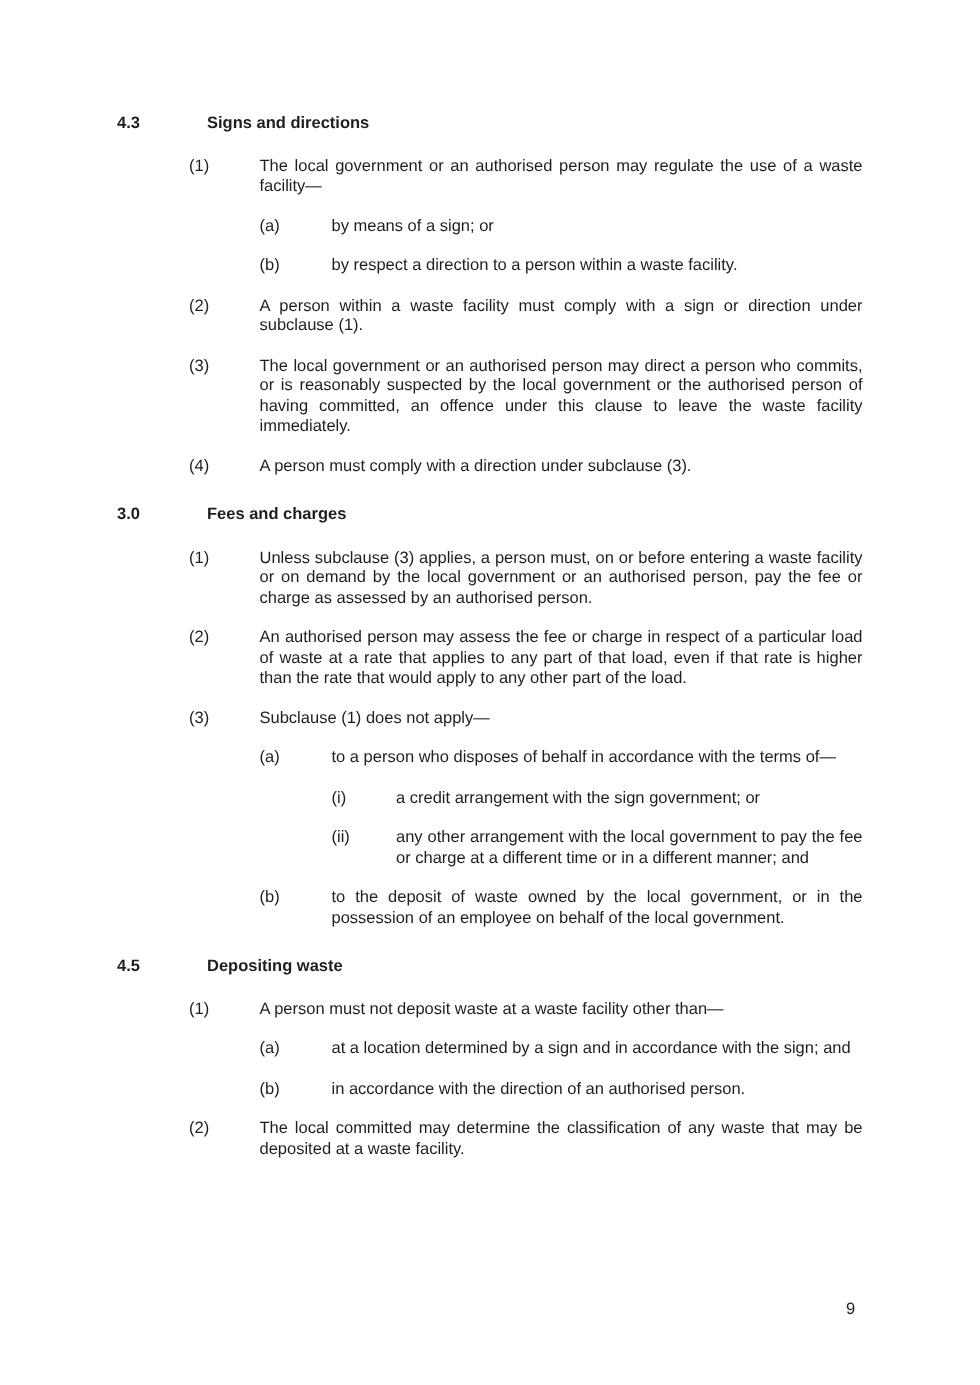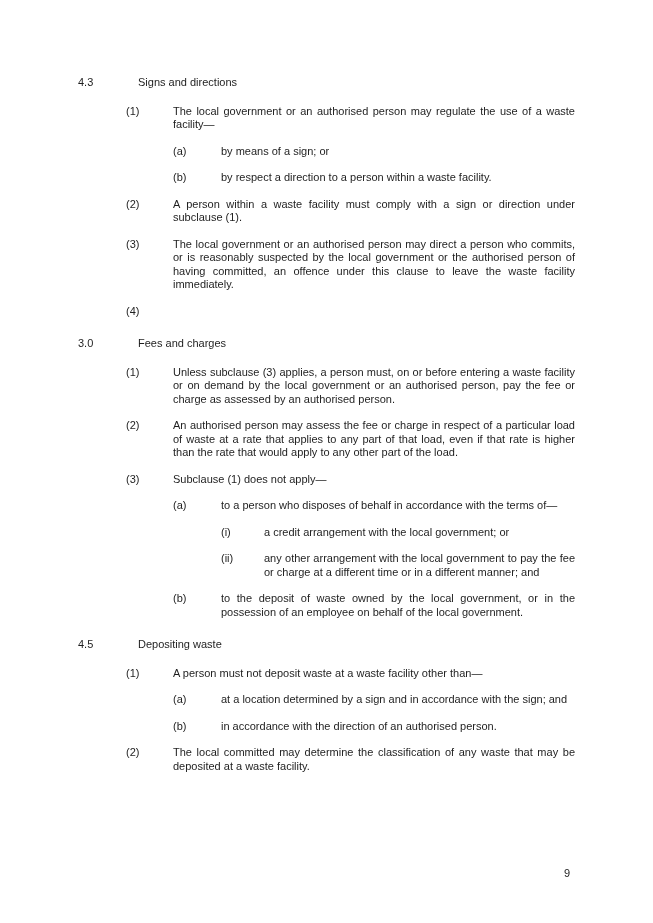--- a/index.html
+++ b/index.html
@@ -13,21 +13,21 @@
   }
   .doc {
     position: absolute;
     top: 76px; left: 78px;
     width: 497px;
     font-size: 11px;
     line-height: 13.5px;
   }
   .section-heading {
     display: flex;
-    font-weight: normal;
+    font-weight: bold;
     margin-top: 19px;
     margin-bottom: 15px;
   }
   .section-heading:first-child { margin-top: 0; }
   .section-heading .num { flex: 0 0 48px; }
   .section-heading .title { flex: 1; margin-left: 12px; }
   .row {
     display: flex;
     align-items: flex-start;
     margin-bottom: 13px;
@@ -74,20 +74,21 @@
   <div class="row lvl1">
     <span class="lbl">(2)</span>
     <p class="txt">A person within a waste facility must comply with a sign or direction under subclause (1).</p>
   </div>
   <div class="row lvl1">
     <span class="lbl">(3)</span>
     <p class="txt">The local government or an authorised person may direct a person who commits, or is reasonably suspected by the local government or the authorised person of having committed, an offence under this clause to leave the waste facility immediately.</p>
   </div>
   <div class="row lvl1">
     <span class="lbl">(4)</span>
+    <p class="txt">A person must comply with a direction under subclause (3).</p>
   </div>
 
   <div class="section-heading">
     <span class="num">3.0</span>
     <span class="title">Fees and charges</span>
   </div>
 
   <div class="row lvl1">
     <span class="lbl">(1)</span>
     <p class="txt">Unless subclause (3) applies, a person must, on or before entering a waste facility or on demand by the local government or an authorised person, pay the fee or charge as assessed by an authorised person.</p>
@@ -99,21 +100,21 @@
   <div class="row lvl1">
     <span class="lbl">(3)</span>
     <p class="txt">Subclause (1) does not apply—</p>
   </div>
   <div class="row lvl2">
     <span class="lbl">(a)</span>
     <p class="txt">to a person who disposes of behalf in accordance with the terms of—</p>
   </div>
   <div class="row lvl3">
     <span class="lbl">(i)</span>
-    <p class="txt">a credit arrangement with the local government; or</p>
+    <p class="txt">a credit arrangement with the sign government; or</p>
   </div>
   <div class="row lvl3">
     <span class="lbl">(ii)</span>
     <p class="txt">any other arrangement with the local government to pay the fee or charge at a different time or in a different manner; and</p>
   </div>
   <div class="row lvl2">
     <span class="lbl">(b)</span>
     <p class="txt">to the deposit of waste owned by the local government, or in the possession of an employee on behalf of the local government.</p>
   </div>
 

